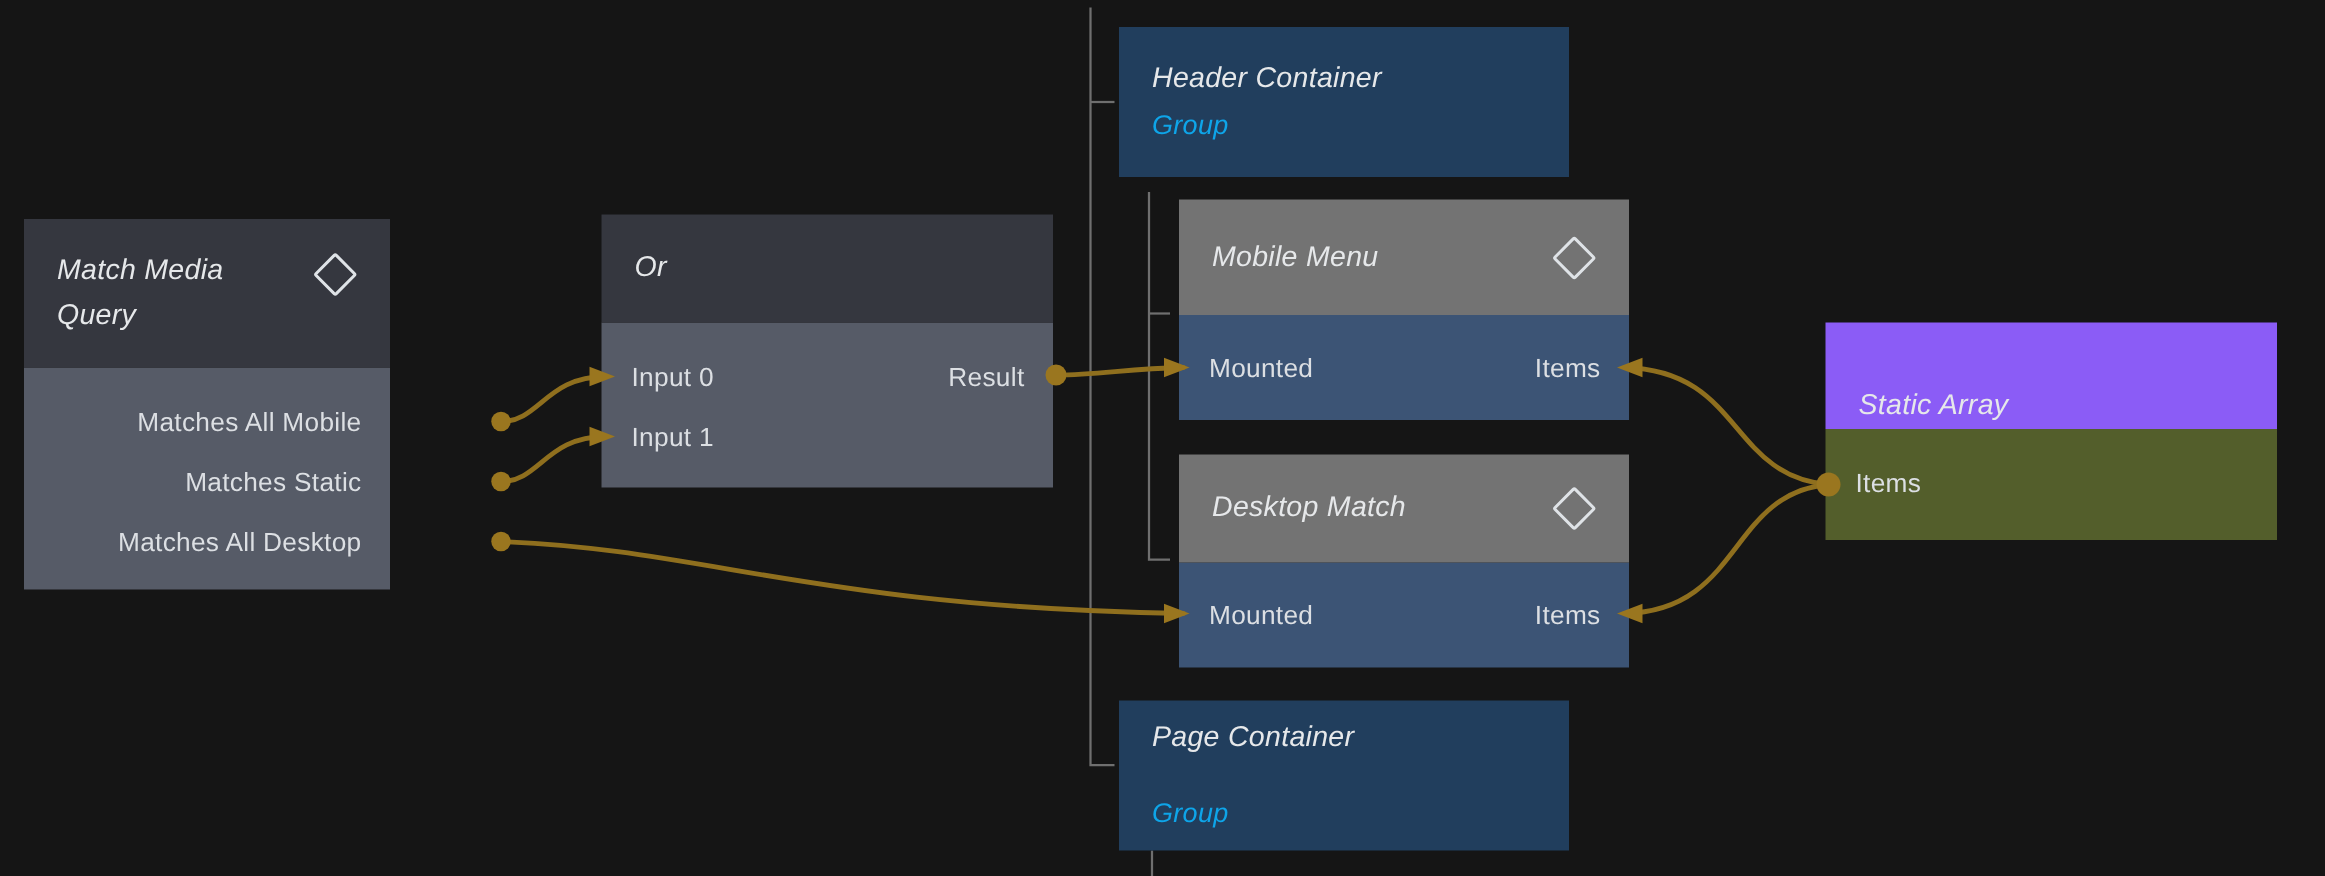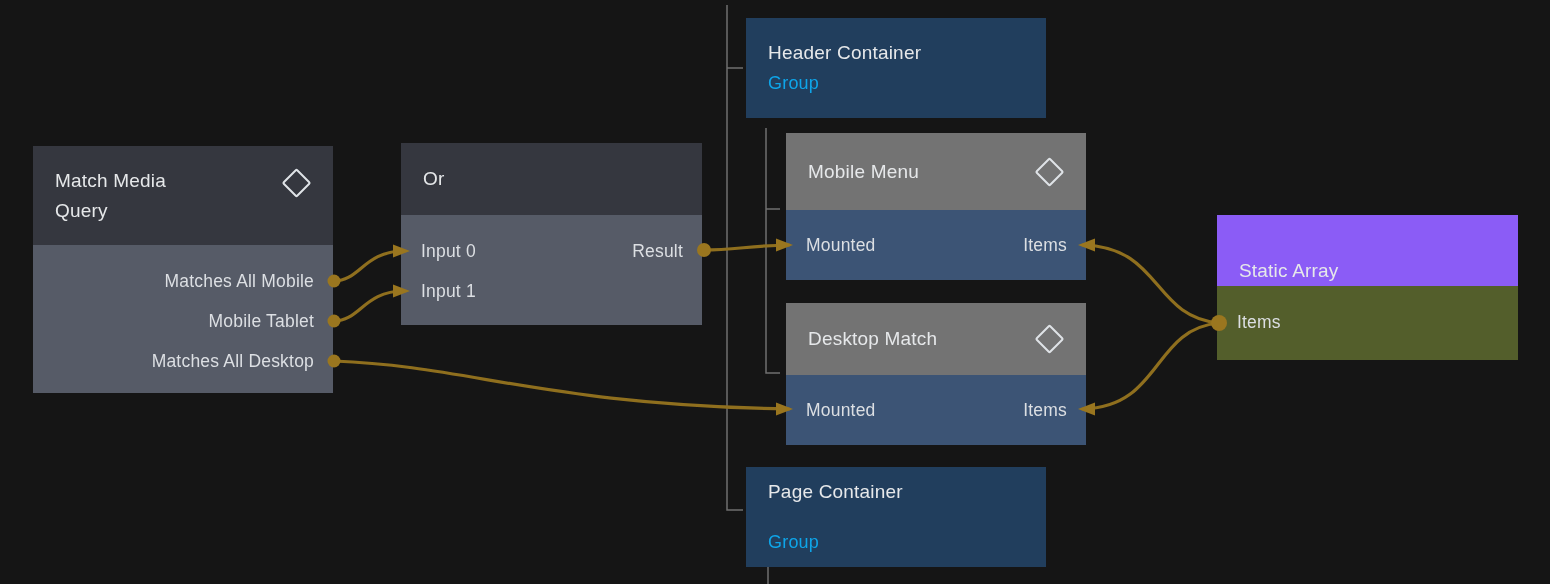--- a/index.html
+++ b/index.html
@@ -13,21 +13,21 @@
   #canvas{position:absolute;inset:0;width:1550px;height:584px;}
   svg.layer{position:absolute;left:0;top:0;width:1550px;height:584px;pointer-events:none;}
   #tree-layer{z-index:1;}
   #node-layer{position:absolute;left:0;top:0;width:1550px;height:584px;z-index:2;}
   #wire-layer{z-index:3;}
 
   .node{position:absolute;box-sizing:border-box;}
   .node-header{
     position:relative;box-sizing:border-box;
     display:flex;flex-direction:column;justify-content:center;
-    padding-left:22px;padding-right:52px;
+    padding-left:22px;padding-right:52px;font-style:italic;
   }
   .node-title{
     font-size:19px;line-height:30px;color:#e6e8ea;letter-spacing:.2px;
     white-space:pre-line;
   }
   .node-subtitle{font-size:18px;line-height:30px;color:#0ea5e9;letter-spacing:.2px;}
   .node-body{box-sizing:border-box;}
   .port-row{
     display:flex;justify-content:space-between;align-items:center;
     height:40px;padding:0 19px 0 20px;
@@ -56,32 +56,32 @@
 
 <div id="canvas">
   <svg id="tree-layer" class="layer">
       <path d="M727,5 L727,510 L743,510" fill="none" stroke="#6f6f6f" stroke-width="1.5"></path>
       <path d="M727,68 L743,68" fill="none" stroke="#6f6f6f" stroke-width="1.5"></path>
       <path d="M766,128 L766,373 L780,373" fill="none" stroke="#6f6f6f" stroke-width="1.5"></path>
       <path d="M766,209 L780,209" fill="none" stroke="#6f6f6f" stroke-width="1.5"></path>
       <path d="M768,567 L768,584" fill="none" stroke="#6f6f6f" stroke-width="1.5"></path>
     </svg>
   <div id="node-layer">
-      <div class="node node-gray" style="left: 33px; top: 146px; width: 300px;">
+      <div class="node node-gray" style="left: 16px; top: 146px; width: 244px;">
         <div class="node-header" style="height: 99px;">
           <div class="node-title">Match Media
 Query</div>
           <span class="diamond first-line"></span>
         </div>
         <div class="node-body" style="height: 148px; padding-top: 16px;">
           <div class="port-row">
             <span class="port-label right">Matches All Mobile</span>
           </div>
           <div class="port-row">
-            <span class="port-label right">Mobile Tablet</span>
+            <span class="port-label right">Matches Static</span>
           </div>
           <div class="port-row">
             <span class="port-label right">Matches All Desktop</span>
           </div>
         </div>
       </div>
       <div class="node node-gray" style="left: 401px; top: 143px; width: 301px;">
         <div class="node-header" style="height: 72px;">
           <div class="node-title">Or</div>
         </div>

